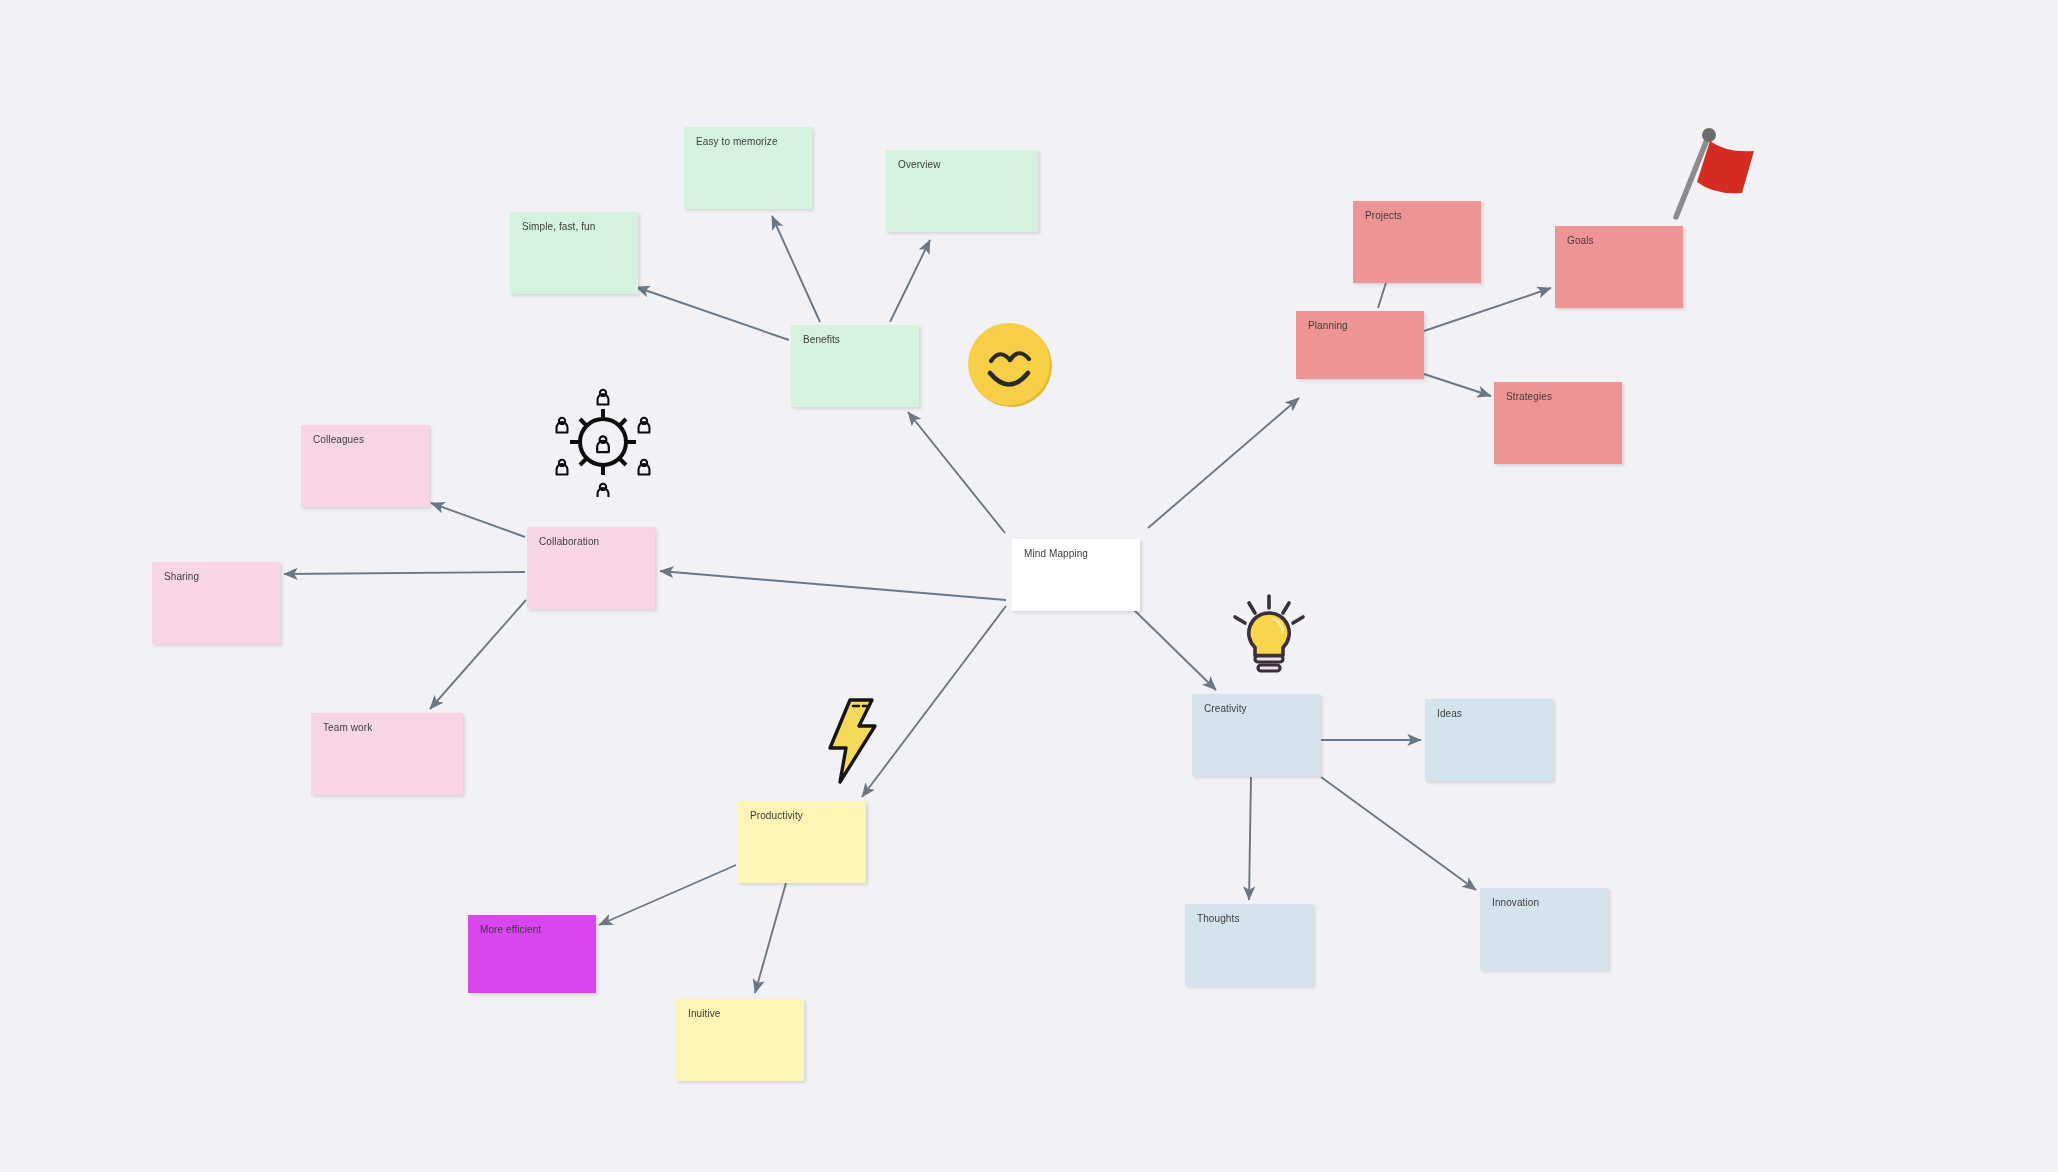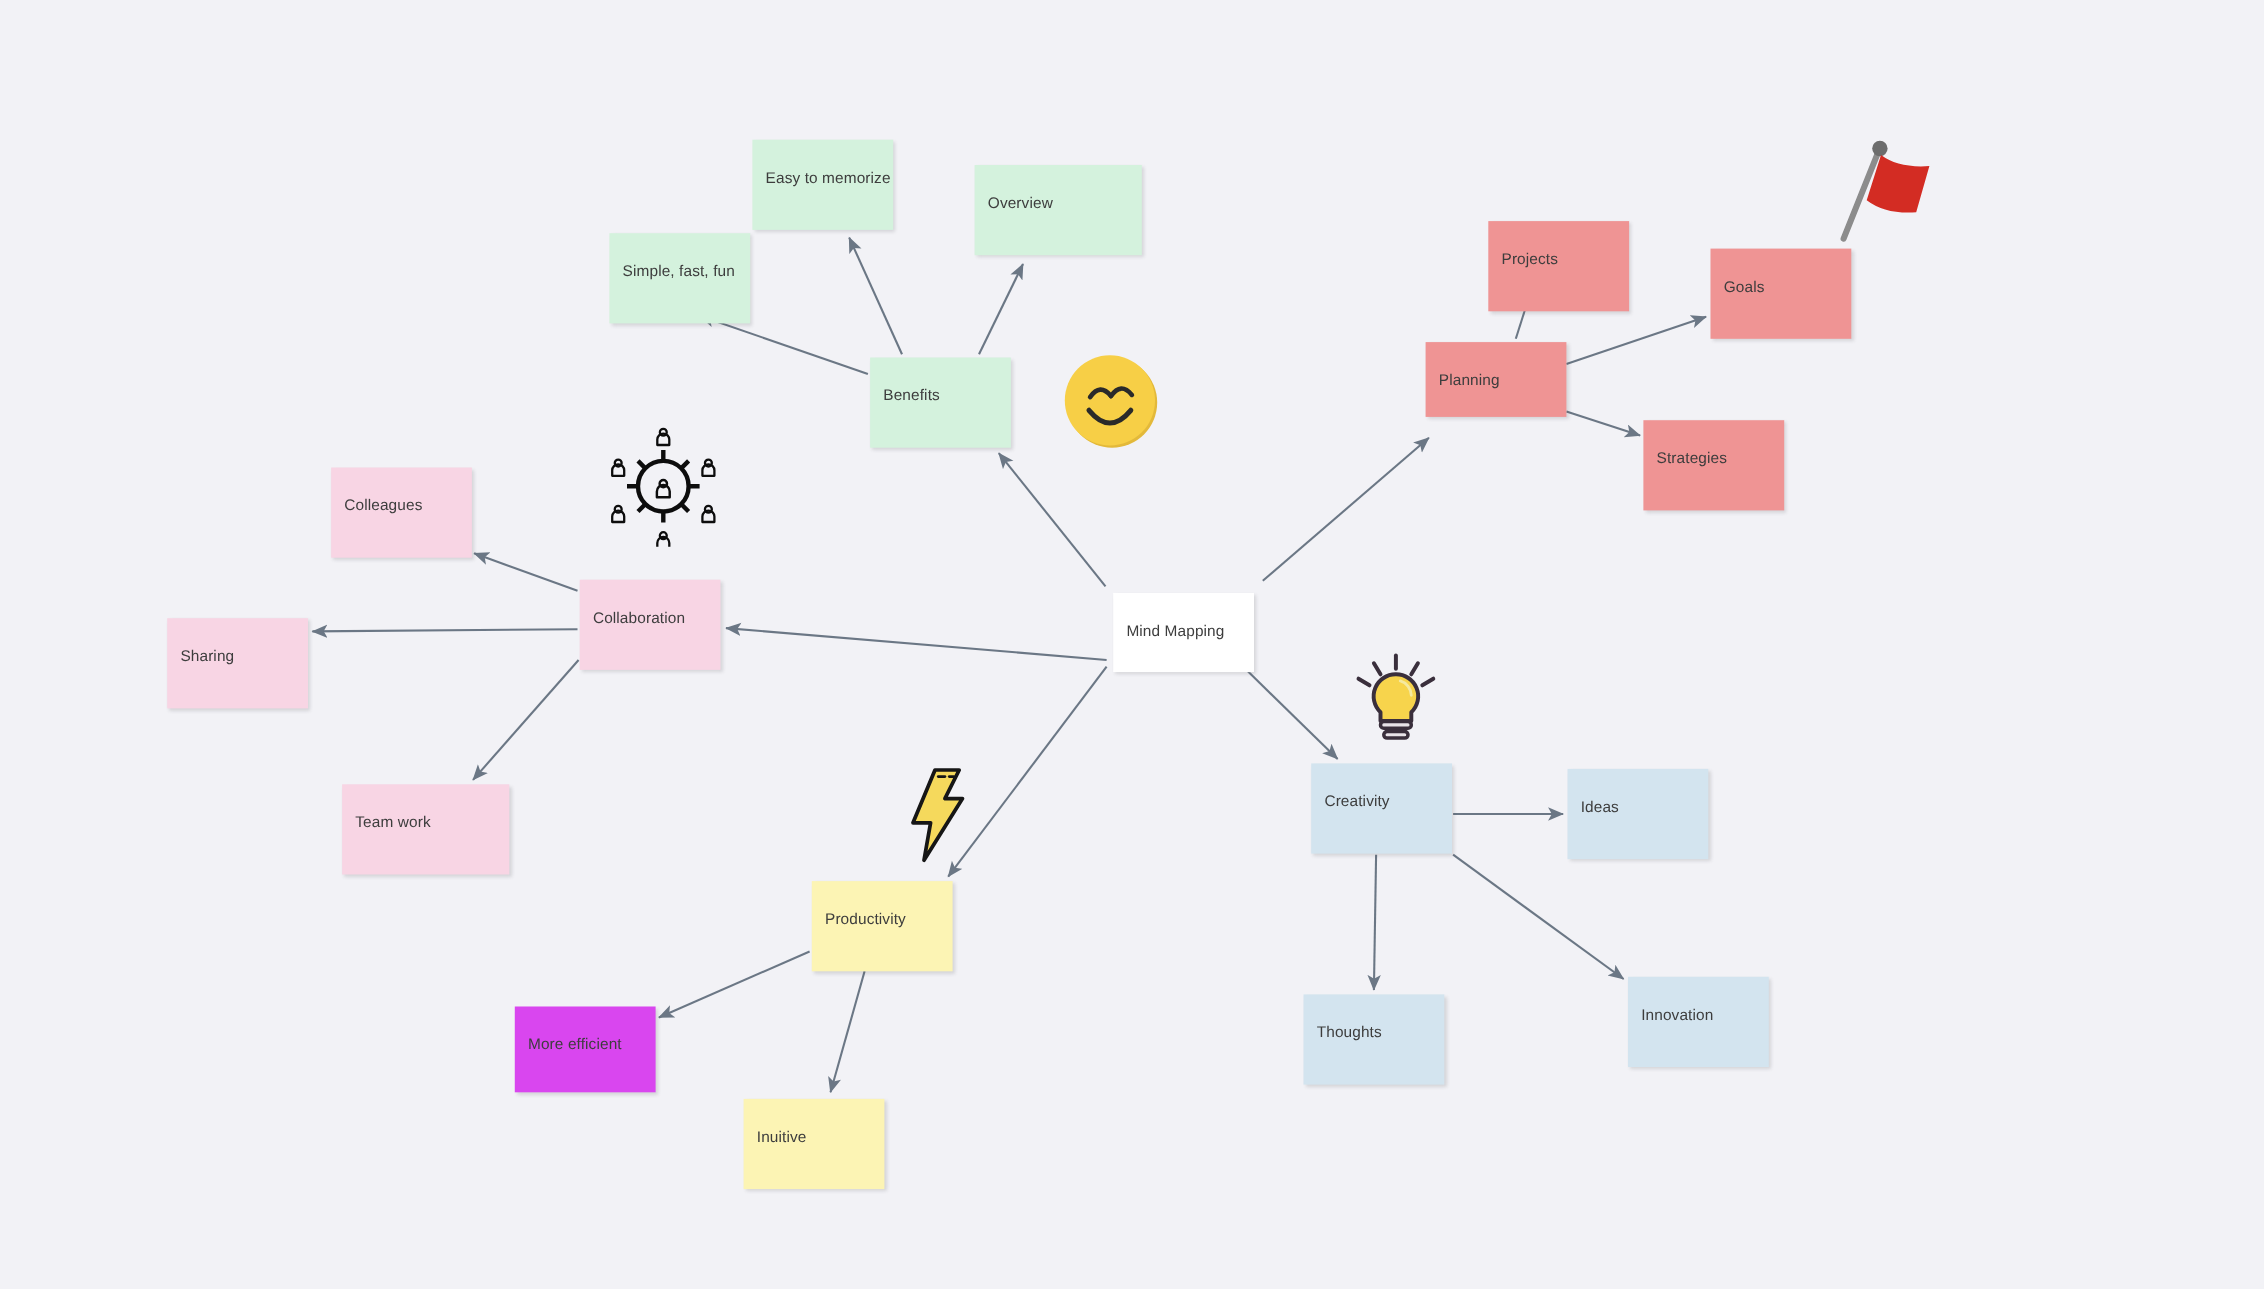--- a/index.html
+++ b/index.html
@@ -25,22 +25,22 @@
     position: absolute;
     left: 0;
     top: 0;
     width: 2058px;
     height: 1172px;
     pointer-events: none;
   }
   .node {
     position: absolute;
     box-sizing: border-box;
-    padding: 26px 12px;
-    font-size: 14px;
+    padding: 9px 12px;
+    font-size: 10px;
     line-height: 1.25;
     color: #3d3d3d;
     letter-spacing: 0.1px;
     box-shadow: 2px 2px 3px rgba(60, 60, 70, 0.16);
     overflow: hidden;
     cursor: default;
   }
   .node-label {
     display: block;
     white-space: nowrap;
@@ -84,21 +84,21 @@
       </g>
   </svg>
 
   <div id="nodes-group">
       <div class="node" id="node-mind-mapping" style="left: 1012px; top: 539px; width: 128px; height: 72px; background: rgb(255, 255, 255);">
         <span class="node-label">Mind Mapping</span>
       </div>
       <div class="node" id="node-benefits" style="left: 791px; top: 325px; width: 128px; height: 82px; background: rgb(212, 242, 221);">
         <span class="node-label">Benefits</span>
       </div>
-      <div class="node" id="node-simple-fast-fun" style="left: 510px; top: 212px; width: 128px; height: 82px; background: rgb(212, 242, 221); margin-left: 44px;">
+      <div class="node" id="node-simple-fast-fun" style="left: 510px; top: 212px; width: 128px; height: 82px; background: rgb(212, 242, 221);">
         <span class="node-label">Simple, fast, fun</span>
       </div>
       <div class="node" id="node-easy-to-memorize" style="left: 684px; top: 127px; width: 128px; height: 82px; background: rgb(212, 242, 221);">
         <span class="node-label">Easy to memorize</span>
       </div>
       <div class="node" id="node-overview" style="left: 886px; top: 150px; width: 152px; height: 82px; background: rgb(212, 242, 221);">
         <span class="node-label">Overview</span>
       </div>
       <div class="node" id="node-planning" style="left: 1296px; top: 311px; width: 128px; height: 68px; background: rgb(239, 148, 148);">
         <span class="node-label">Planning</span>

